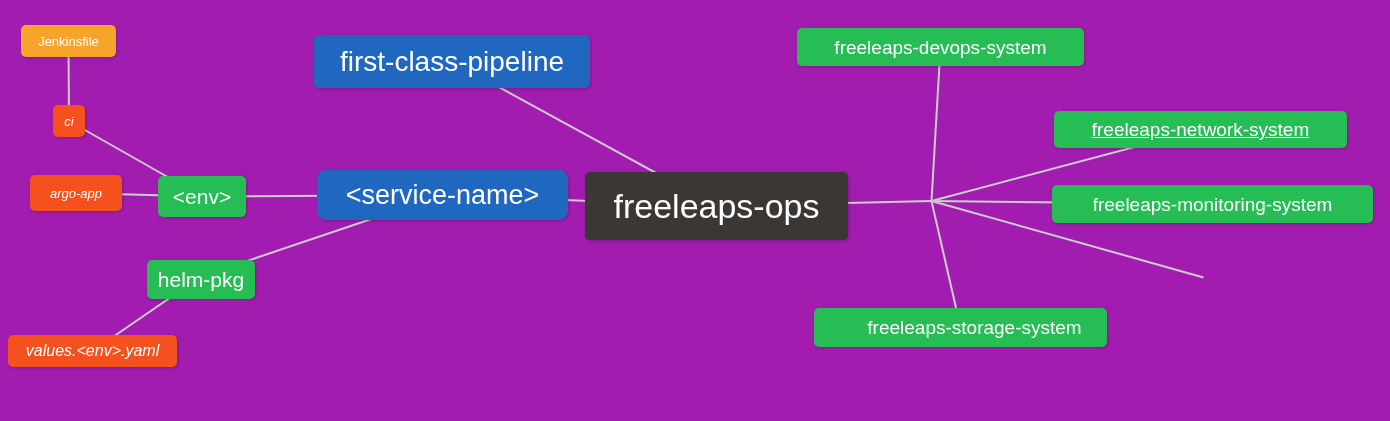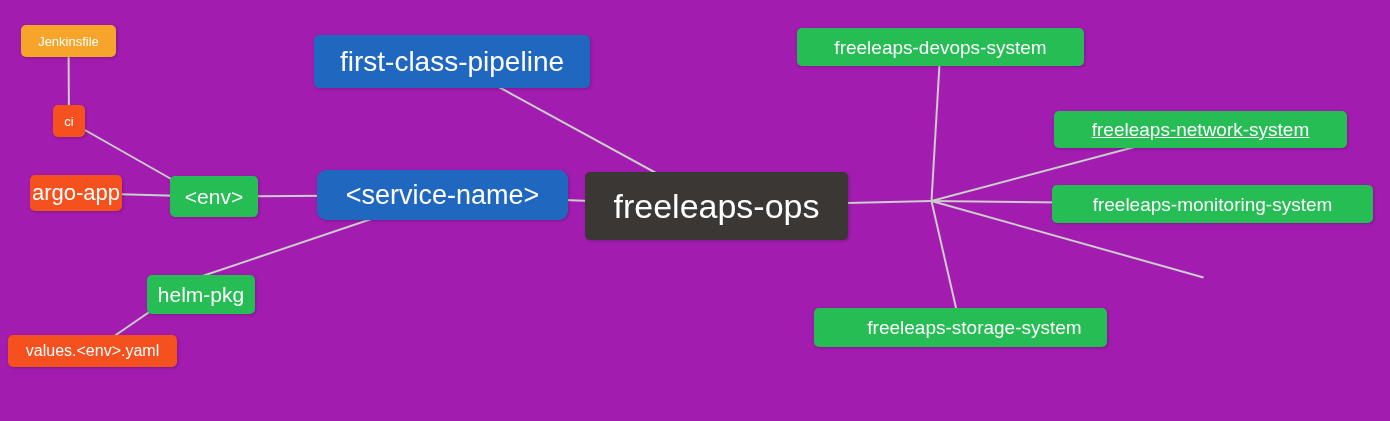--- a/index.html
+++ b/index.html
@@ -29,21 +29,21 @@
     justify-content: center;
     color: #ffffff;
     border-radius: 5px;
     box-shadow: 1px 1px 3px rgba(0,0,0,0.22);
     white-space: nowrap;
     cursor: default;
     line-height: 1;
     box-sizing: border-box;
   }
   .node.orange { background: #f7a52a; }
-  .node.red    { background: #f4511e; }
+  .node.red    { background: #f4511e; font-style: italic; }
   .node.green  { background: #25bd54; }
   .node.blue   { background: #2067c0; }
   .node.dark   { background: #3b3735; }
 </style>
 </head>
 <body>
 
 <div class="stage" style="width: 1390px; height: 421px; background: #a21caf;">
   <svg class="edge-layer" width="1390" height="421">
       <line x1="68.5" y1="41" x2="69" y2="121" stroke="#cccccc" stroke-width="2"></line>
@@ -57,23 +57,23 @@
       <line x1="716.5" y1="206" x2="931.5" y2="201" stroke="#cccccc" stroke-width="2"></line>
       <line x1="931.5" y1="201" x2="940.5" y2="47" stroke="#cccccc" stroke-width="2"></line>
       <line x1="931.5" y1="201" x2="1200.5" y2="129.5" stroke="#cccccc" stroke-width="2"></line>
       <line x1="931.5" y1="201" x2="1212.5" y2="204" stroke="#cccccc" stroke-width="2"></line>
       <line x1="931.5" y1="201" x2="1203.5" y2="277.5" stroke="#cccccc" stroke-width="2"></line>
       <line x1="931.5" y1="201" x2="960.5" y2="327.5" stroke="#cccccc" stroke-width="2"></line>
     </svg>
 
 <div class="node orange" style="left: 21px; top: 25px; width: 95px; height: 32px; font-size: 13px;">Jenkinsfile</div>
     <div class="node red" style="left: 53px; top: 105px; width: 32px; height: 32px; font-size: 13px;">ci</div>
-    <div class="node red" style="left: 30px; top: 175px; width: 92px; height: 36px; font-size: 22px;">argo-app</div>
-    <div class="node green" style="left: 158px; top: 176px; width: 88px; height: 41px; font-size: 21px; margin-left: 12px;">&lt;env&gt;</div>
-    <div class="node green" style="left: 147px; top: 275px; width: 108px; height: 39px; font-size: 21px;">helm-pkg</div>
+    <div class="node red" style="left: 30px; top: 175px; width: 92px; height: 36px; font-size: 13px;">argo-app</div>
+    <div class="node green" style="left: 158px; top: 176px; width: 88px; height: 41px; font-size: 21px;">&lt;env&gt;</div>
+    <div class="node green" style="left: 147px; top: 260px; width: 108px; height: 39px; font-size: 21px;">helm-pkg</div>
     <div class="node red" style="left: 8px; top: 335px; width: 169px; height: 32px; font-size: 16px;">values.&lt;env&gt;.yaml</div>
     <div class="node blue" style="left: 314px; top: 35px; width: 276px; height: 53px; font-size: 28px;">first-class-pipeline</div>
     <div class="node blue" style="left: 317px; top: 170px; width: 251px; height: 50px; font-size: 27px; border-radius: 9px;">&lt;service-name&gt;</div>
     <div class="node dark" style="left: 585px; top: 172px; width: 263px; height: 68px; font-size: 34px;">freeleaps-ops</div>
     <div class="node green" style="left: 797px; top: 28px; width: 287px; height: 38px; font-size: 19px;">freeleaps-devops-system</div>
     <div class="node green" style="left: 1054px; top: 111px; width: 293px; height: 37px; font-size: 19px; text-decoration: underline;">freeleaps-network-system</div>
     <div class="node green" style="left: 1052px; top: 185px; width: 321px; height: 38px; font-size: 19px;">freeleaps-monitoring-system</div>
     <div class="node green" style="left: 814px; top: 308px; width: 293px; height: 39px; font-size: 19px; padding-left: 28px;">freeleaps-storage-system</div>
   </div>
 

